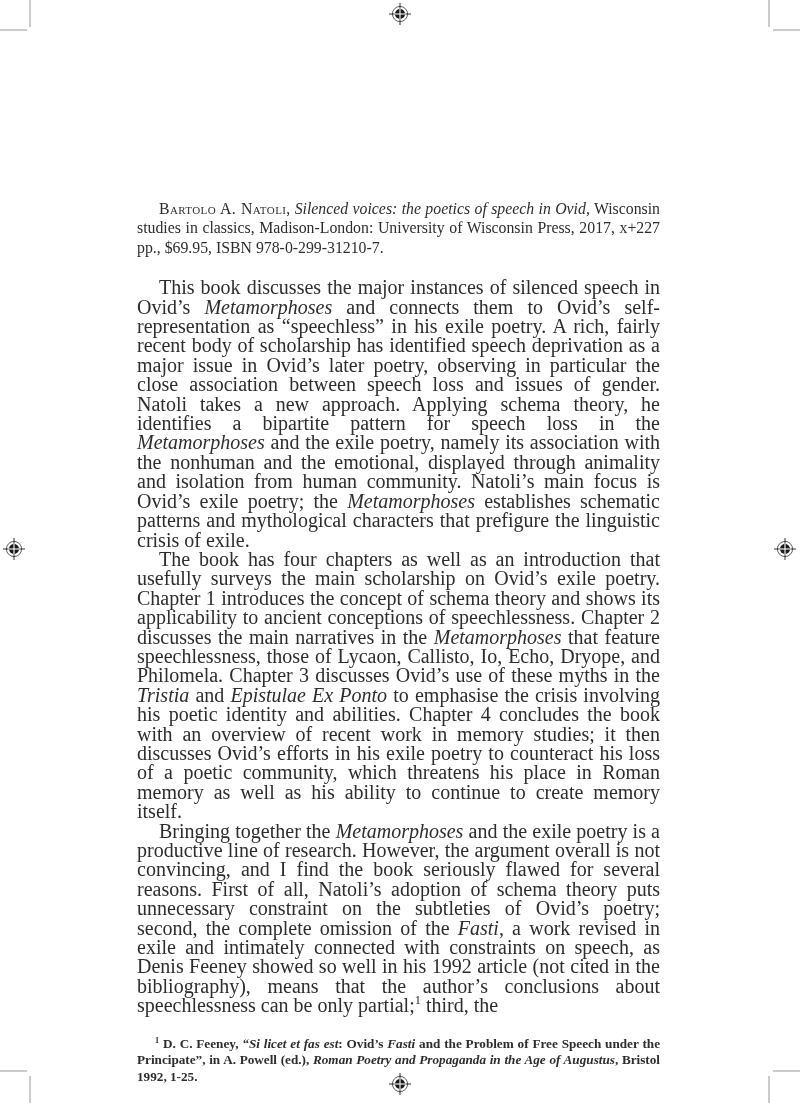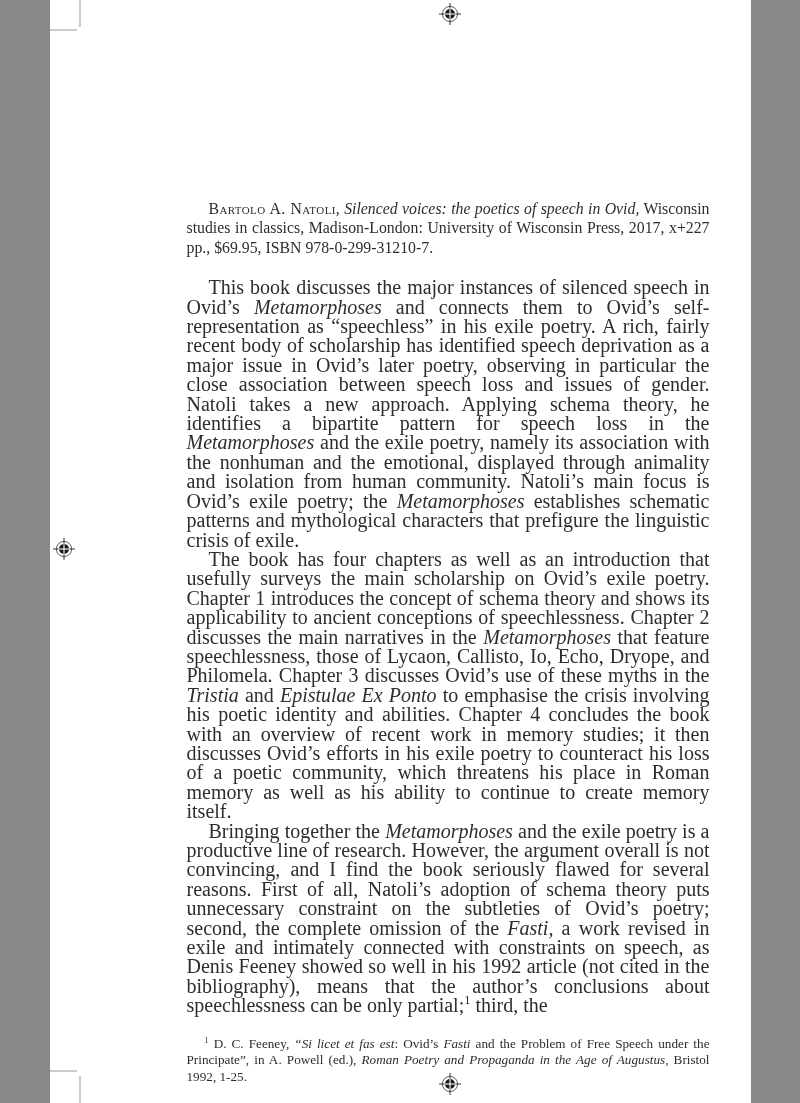--- a/index.html
+++ b/index.html
@@ -1,18 +1,18 @@
 <!DOCTYPE html>
 <html><head>
 <meta charset="utf-8">
 <style>
   html, body { margin: 0; padding: 0; background: #888; }
   .page {
     position: relative;
-    width: 701px;
+    width: 800px;
     height: 1103px;
     margin: 0 auto;
     background: #ffffff;
     font-family: "Liberation Serif", "DejaVu Serif", serif;
     color: #2d2d2d;
     overflow: hidden;
   }
   
   .crop { position: absolute; background: #cbcbcb; }
   .crop.v { width: 2px; height: 27px; }
@@ -52,20 +52,21 @@
     text-align: justify;
     text-indent: 22px;
     margin: 0;
   }
   .footnote {
     margin-top: 20px;
     font-size: 13.2px;
     line-height: 16.6px;
     text-align: justify;
     text-indent: 18px;
+    font-weight: bold;
   }
   .footer {
     position: absolute;
     left: 137px;
     top: 1005px;
     width: 523px;
     display: flex;
     justify-content: space-between;
     font-size: 14px;
     line-height: 17px;

